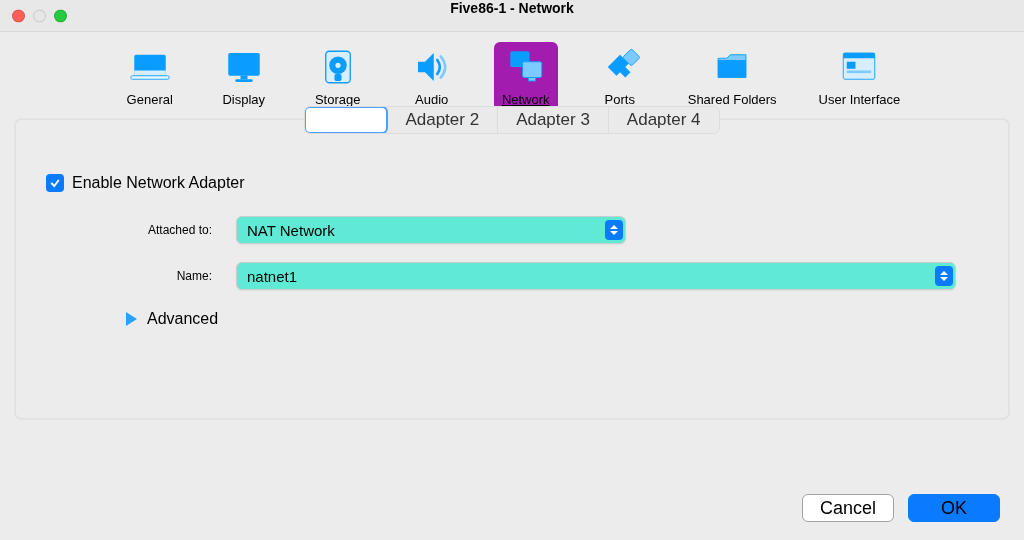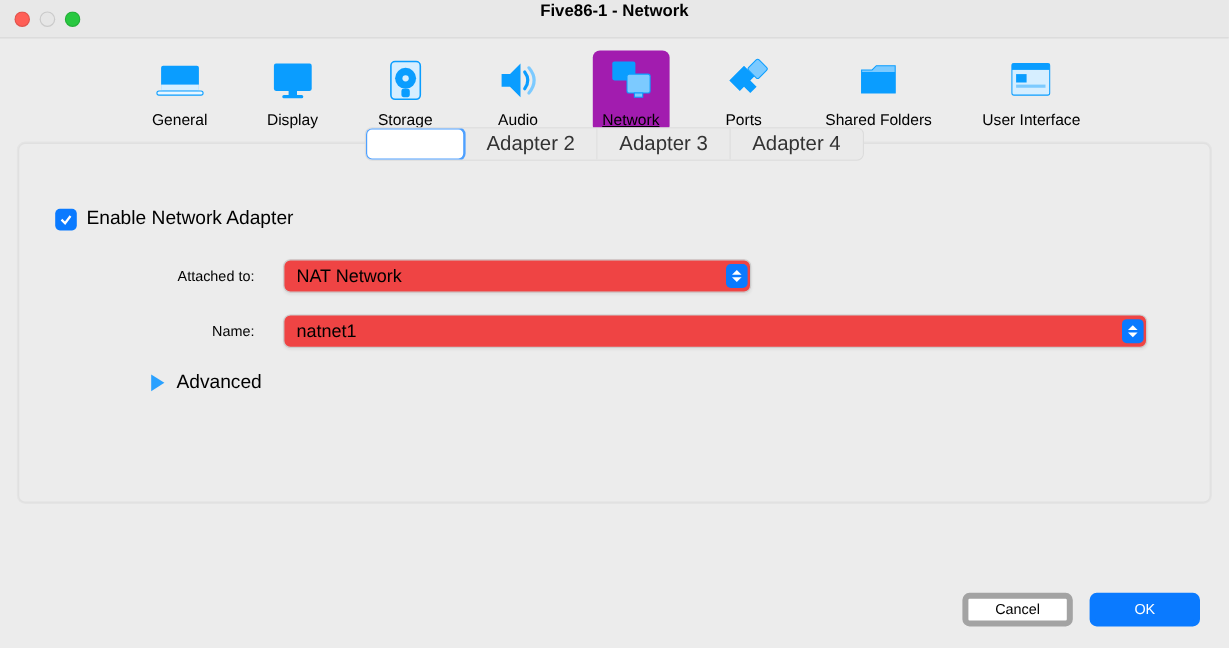--- a/index.html
+++ b/index.html
@@ -149,21 +149,21 @@
   }
   .flabel {
     width: 170px;
     text-align: right;
     padding-right: 24px;
     font-size: 12px;
   }
   .popup {
     display: flex;
     align-items: center;
-    background: #ef4444;
+    background: #5eead4;
     border: 1px solid #ccc;
     border-radius: 6px;
     height: 28px;
     padding: 0 2px 0 10px;
     position: relative;
     box-shadow: 0 1px 2px rgba(0,0,0,0.05);
   }
   .popup.short { width: 390px; }
   .popup.long  { flex: 1; max-width: 720px; }
   .popup .val {
@@ -206,32 +206,32 @@
     position: absolute;
     bottom: 18px;
     right: 24px;
     display: flex;
     gap: 14px;
   }
   .btn {
     min-width: 92px;
     height: 28px;
     border-radius: 6px;
-    font-size: 12px;
+    font-size: 18px;
     display: flex;
     align-items: center;
     justify-content: center;
-    border: 5px solid #a3a3a3;
+    border: 1px solid #a3a3a3;
     background: #fff;
     cursor: default;
   }
   .btn.primary {
     background: #0a7aff;
     border-color: #0a7aff;
-    color: #ffffff;
+    color: #000000;
     font-weight: 500;
   }
 </style>
 </head>
 <body>
 
 <div class="titlebar">
   <div class="traffic">
     <div class="tl red"></div>
     <div class="tl yellow"></div>

